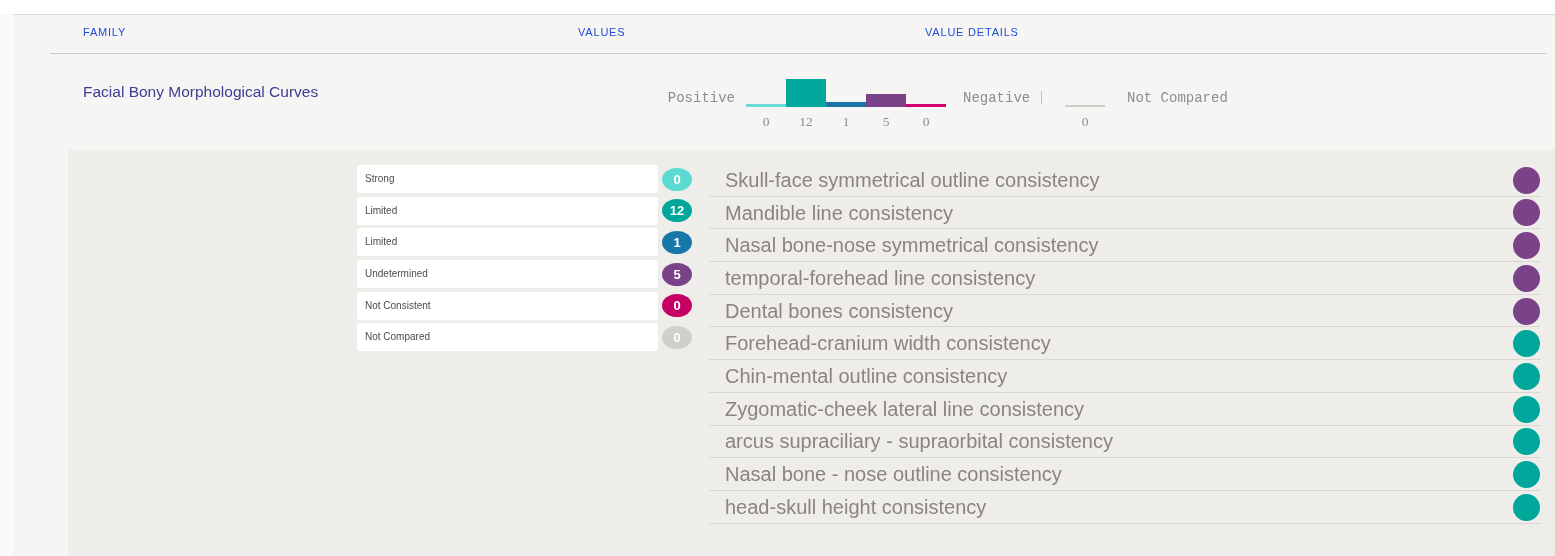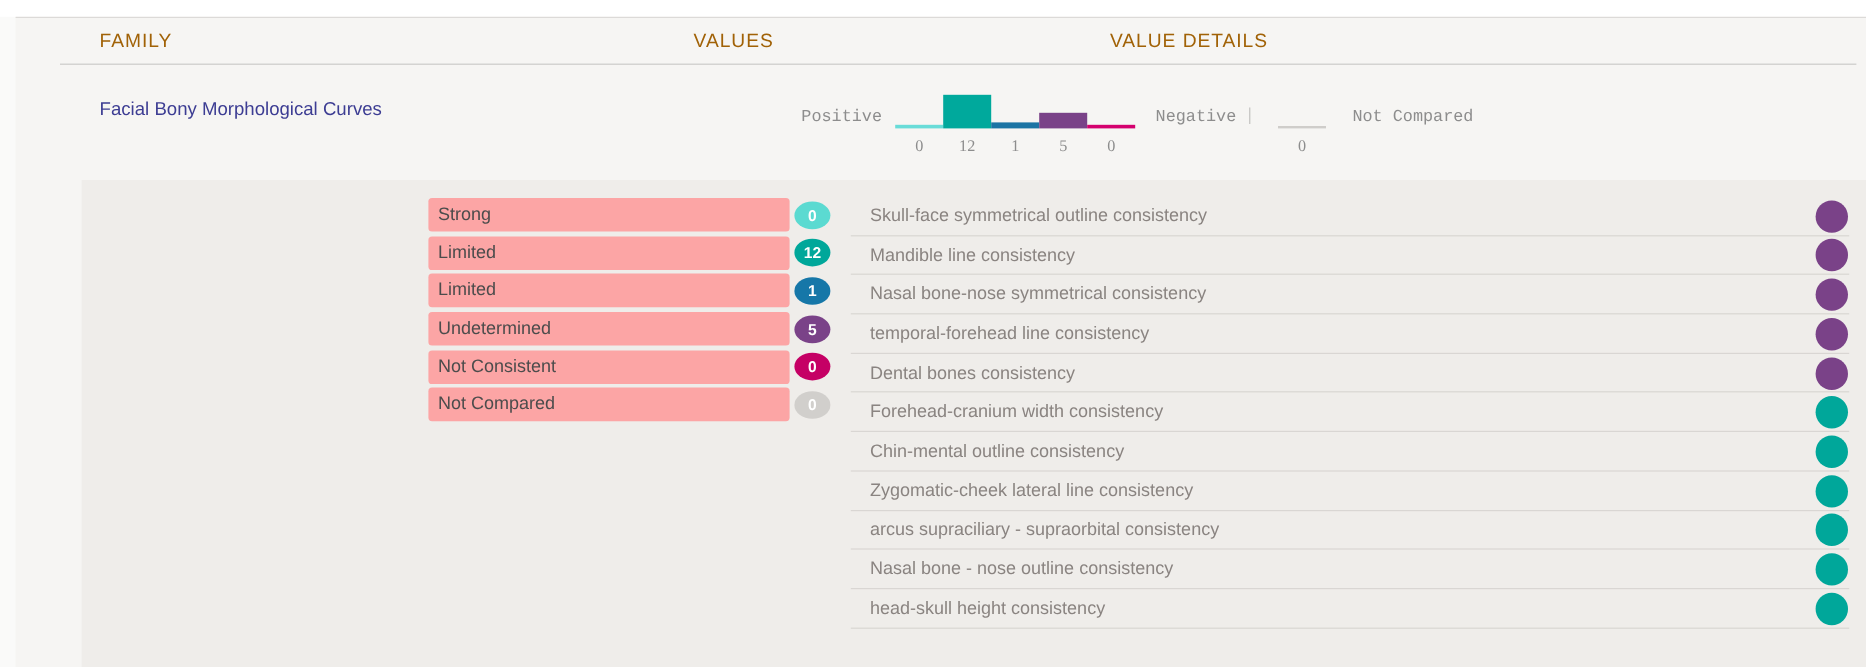--- a/index.html
+++ b/index.html
@@ -8,21 +8,21 @@
     position:relative; overflow:hidden;
     background:#fafaf9;
     font-family:"Liberation Sans", sans-serif;
   }
   .content-bg { position:absolute; left:13px; top:0; right:0; bottom:0; background:#f6f5f3; }
   .top-bar { position:absolute; left:0; top:0; width:1555px; height:14px; background:#ffffff; }
   .top-border { position:absolute; left:13px; top:14px; right:0; height:1px; background:#dcdad8; }
 
   .col-header {
     position:absolute; top:26px;
-    font-size:16px; letter-spacing:0.8px; color:#a16207; font-weight:400;
+    font-size:11px; letter-spacing:0.8px; color:#1d4ed8; font-weight:400;
   }
   .col-header.family { left:83px; }
   .col-header.values { left:578px; }
   .col-header.value-details { left:925px; }
   .header-rule { position:absolute; left:50px; right:8px; top:53px; height:1px; background:#cbcbc9; }
 
   .family-name {
     position:absolute; left:83px; top:83px;
     font-size:15.5px; color:#3d3d93; cursor:pointer;
   }
@@ -40,35 +40,35 @@
   .h-num { width:40px; text-align:center; font-family:"Liberation Serif", serif; font-size:13.5px; color:#8d8d8d; }
 
   .nc-line { position:absolute; left:1065px; top:105px; width:40px; height:2px; background:#cfcdca; }
   .nc-zero { position:absolute; left:1065px; top:114px; width:40px; text-align:center; font-family:"Liberation Serif", serif; font-size:13.5px; color:#8d8d8d; }
 
   .details-panel { position:absolute; left:68px; top:150px; right:0; bottom:0; background:#efedea; }
 
   .values-list { position:absolute; left:289px; top:15px; }
   .value-row { display:flex; align-items:center; height:28px; margin-bottom:3.7px; cursor:pointer; }
   .value-pill {
-    width:301px; height:28px; background:#fca5a5; border-radius:3px;
-    font-size:15px; color:#4c4c4c; line-height:28px; padding-left:8px;
+    width:301px; height:28px; background:#ffffff; border-radius:3px;
+    font-size:10px; color:#4c4c4c; line-height:28px; padding-left:8px;
     white-space:nowrap; overflow:hidden;
   }
   .value-badge {
     width:30px; height:23px; margin-left:4px; border-radius:50%;
     color:#ffffff; font-size:13px; font-weight:700;
     display:flex; align-items:center; justify-content:center; flex:0 0 auto;
   }
 
   .details-list { position:absolute; left:641px; top:14px; right:14px; }
   .detail-row { position:relative; height:32.7px; border-bottom:1px solid #d9d6d3; cursor:pointer; }
   .detail-label {
     position:absolute; left:16px; top:50%; transform:translateY(-50%);
-    font-size:15px; color:#8a8481; white-space:nowrap;text-align:right;
+    font-size:20px; color:#8a8481; white-space:nowrap;text-align:right;
   }
   .detail-dot { position:absolute; right:1px; top:2.8px; width:27px; height:27px; border-radius:50%; }
 </style>
 </head>
 <body>
 
 <div class="content-bg"></div>
 <div class="top-bar"></div>
 <div class="top-border"></div>
 

